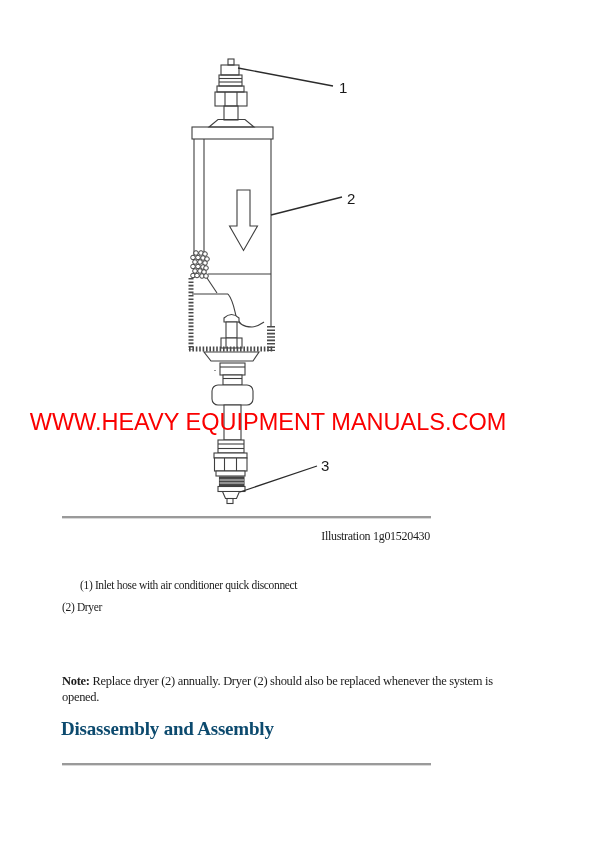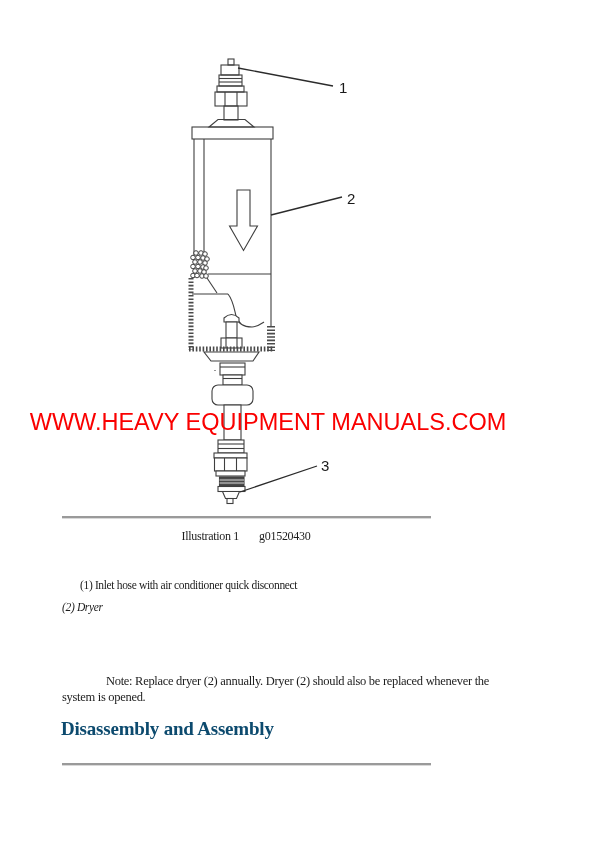--- a/index.html
+++ b/index.html
@@ -15,34 +15,34 @@
     font-size:23.5px;line-height:28px;color:#fa0000;white-space:nowrap;
     letter-spacing:0px;
   }
   
   .rule{position:absolute;left:62px;width:369px;height:2px;background:#9a9a9a;border-bottom:1px solid #d9d9d9;}
   .rule-top{top:516px;}
   .rule-bottom{top:763px;}
   
   .ill-row{
     position:absolute;left:62px;top:529px;width:368px;
-    display:flex;justify-content:center;
-    font-size:12px;letter-spacing:-0.3px;gap:20px;
+    display:flex;justify-content:flex-end;
+    font-size:12px;letter-spacing:-0.3px;
   }
   .caption{position:absolute;left:62px;top:555px;font-size:11.5px;letter-spacing:-0.35px;}
   .legend-item{position:absolute;left:62px;font-size:11.5px;letter-spacing:-0.35px;}
   .legend-0{top:579px;padding-left:18px;}
-  .legend-1{top:601px;font-style:italic;}
+  .legend-1{top:601px;}
   .legend-2{top:623px;}
   
   .note{
     position:absolute;left:62px;top:660px;width:460px;
     font-size:12.5px;line-height:16px;letter-spacing:-0.3px;
   }
-  .note-label{font-weight:normal;margin-left:44px;}
+  .note-label{font-weight:bold;}
   
   .section-heading{
     position:absolute;left:61px;top:702px;
     font-size:19px;font-weight:bold;color:#0c4a6e;letter-spacing:-0.2px;
   }
 </style>
 </head>
 <body>
 
 <div class="page">

